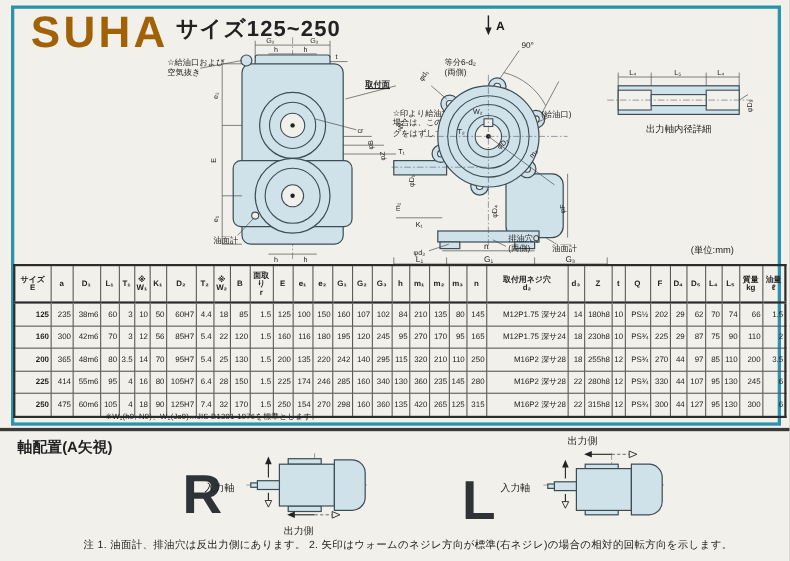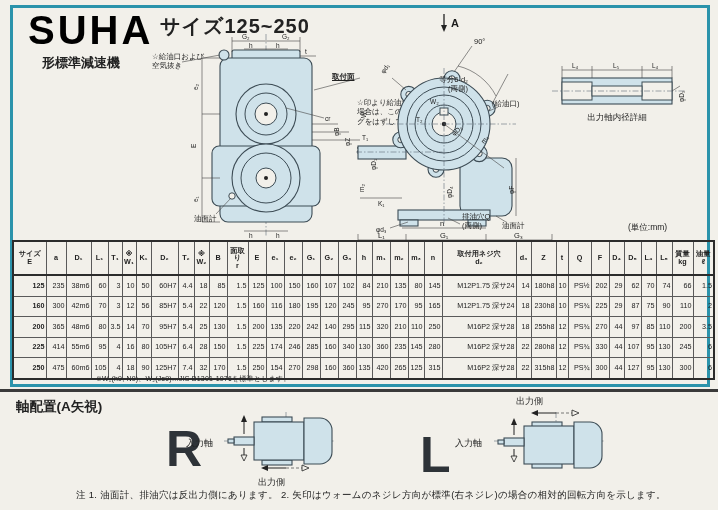--- a/index.html
+++ b/index.html
@@ -13,21 +13,21 @@
     position:relative;width:718px;height:510px;margin:0 auto;
     background:var(--paper,#f2f0ea);
     overflow:hidden;outline:1px solid #9a9a94;
   }
   .abs{position:absolute;}
   .frame{
     position:absolute;left:10px;top:5px;width:694px;height:376px;
     border:3px solid var(--frame,#2b93ab);
     background:var(--paper,#f2f0ea);
   }
-  .brand{font-size:40px;font-weight:bold;letter-spacing:3px;color:#000000;line-height:1;}
+  .brand{font-size:40px;font-weight:bold;letter-spacing:3px;color:#a16207;line-height:1;}
   .brand-sub{font-size:13px;font-weight:bold;margin-top:4px;margin-left:14px;}
   .size-range{font-size:20px;font-weight:bold;letter-spacing:1px;}
   .units{font-size:8.5px;}
   .callout{font-size:7.5px;line-height:1.25;white-space:pre-line;}
   .footnote{font-size:7px;letter-spacing:0.2px;}
   .section-title{font-size:13.5px;font-weight:bold;}
   .big-letter{font-size:50px;font-weight:600;color:#2e3338;line-height:1;}
   .jp-label{font-size:9px;}
   .note-line{font-size:9.5px;letter-spacing:0.3px;}
   .divider{position:absolute;left:0;top:389px;width:718px;height:3px;background:#3a3a3a;}
@@ -66,21 +66,20 @@
 </style>
 </head>
 <body>
 
 <div class="page">
 
   <div class="frame"></div>
 
   <div class="abs" style="left:28px;top:10px;">
     <div class="brand">SUHA</div>
-    <div class="brand-sub">形標準減速機</div>
   </div>
   <div class="abs size-range" style="left:160px;top:13px;">サイズ125~250</div>
 
   <svg class="abs" style="left:146px;top:28px;" width="228" height="212" viewBox="0 0 228 212">
 
     <line class="cl" x1="120" y1="6" x2="120" y2="208"></line>
 
     <g>
       <rect class="df" x="86" y="22" width="68" height="14" rx="2"></rect>
       <rect class="df" x="74" y="30" width="92" height="164" rx="8"></rect>
@@ -230,21 +229,21 @@
     <line class="dim-l" x1="196" y1="222" x2="196" y2="230"></line>
     <text class="dt2" x="22" y="226">L₁</text>
     <text class="dt2" x="84" y="226">G₁</text>
     <text class="dt2" x="158" y="226">G₃</text>
 
     <line class="dim-l" x1="92" y1="206" x2="104" y2="212"></line>
     <line class="dim-l" x1="140" y1="204" x2="150" y2="210"></line>
     <text class="dt2" x="146" y="216">油面計</text>
   </svg>
 
-  <div class="abs callout" style="left:404px;top:52px;text-align:right;width:64px;margin-top:23px;">等分6-d₂
+  <div class="abs callout" style="left:404px;top:52px;text-align:left;width:64px;">等分6-d₂
 (両側)</div>
   <div class="abs callout" style="left:462px;top:212px;width:56px;">排油穴Q
 (両側)</div>
 
   <svg class="abs" style="left:544px;top:58px;" width="150" height="78" viewBox="0 0 150 78">
     <line class="dim-l" x1="18" y1="20" x2="18" y2="8"></line>
     <line class="dim-l" x1="48" y1="24" x2="48" y2="8"></line>
     <line class="dim-l" x1="98" y1="24" x2="98" y2="8"></line>
     <line class="dim-l" x1="128" y1="20" x2="128" y2="8"></line>
     <line class="dim-l" x1="18" y1="12" x2="128" y2="12"></line>

